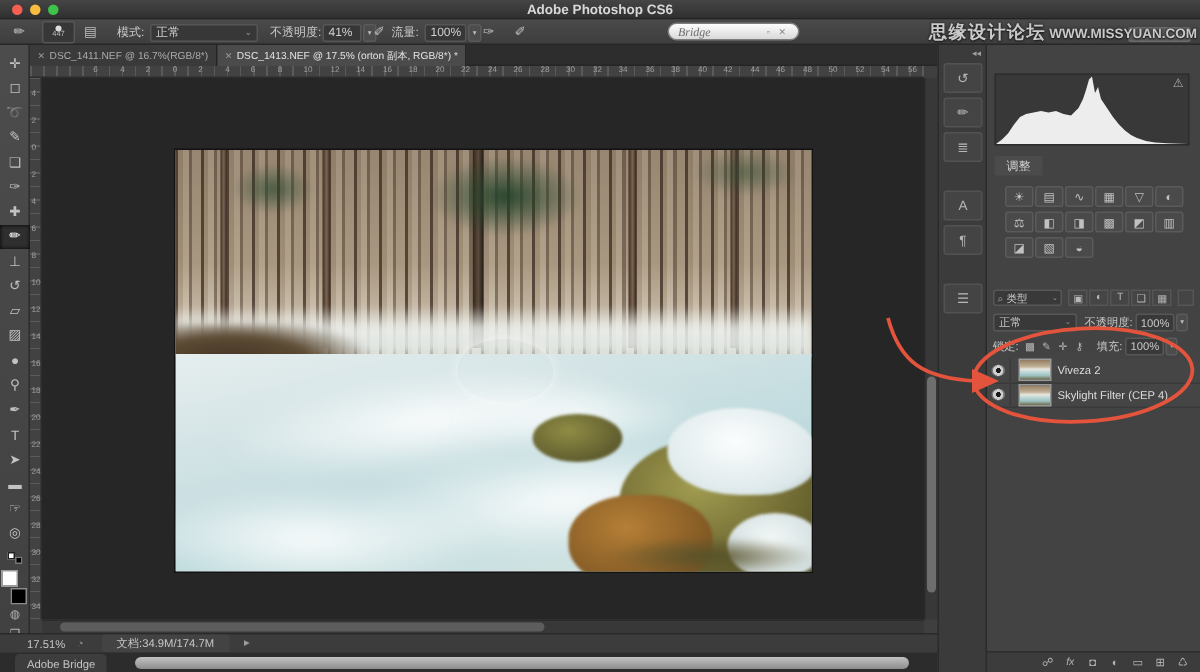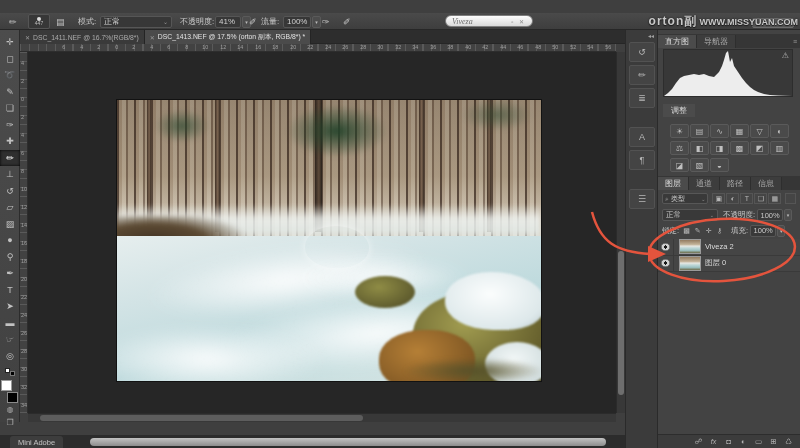--- a/index.html
+++ b/index.html
@@ -161,20 +161,26 @@
 
   
   .annot{position:absolute;left:543px;top:99px;width:195px;z-index:60;font-size:15.5px;font-weight:bold;line-height:26px;color:#e4543d;text-shadow:0 0 1px rgba(0,0,0,.3);}
   .annsvg{position:absolute;left:0;top:0;width:800px;height:448px;z-index:55;pointer-events:none;}
 </style>
 </head>
 <body>
 
 <div id="app">
 
+  <div class="titlebar">
+    <span class="tl red"></span>
+    <span class="tl yel"></span>
+    <span class="tl grn"></span>
+    <div class="apptitle">Adobe Photoshop CS6</div>
+  </div>
 
   <div class="optionsbar">
     <div class="ob" style="left:9px;">
         <span class="ob-icon">✏</span>
       </div>
     <div class="brushprev">
       <span class="dot"></span>
       <span class="sz">447</span>
     </div>
     <div class="ob" style="left:56px;">
@@ -210,26 +216,26 @@
         </div>
         <span class="spin">▾</span>
       </div>
     <div class="ob" style="left:322px;">
         <span class="ob-icon">✑</span>
       </div>
     <div class="ob" style="left:343px;">
         <span class="ob-icon">✐</span>
       </div>
     <div class="gsearch">
-      <span class="gtxt">Viveza</span>
+      <span class="gtxt">Bridge</span>
       <span class="gicons">▫ ✕</span>
     </div>
     <div class="wsdd">⌄</div>
     <div class="watermark">
-      <span class="w1">orton副</span>
+      <span class="w1">思缘设计论坛</span>
       <span class="w2">WWW.MISSYUAN.COM</span>
     </div>
   </div>
 
   <div class="toolbar">
     <div id="toolbar-tools">
         <div class="tool">✛</div>
         <div class="tool">◻</div>
         <div class="tool">➰</div>
         <div class="tool">✎</div>
@@ -363,44 +369,45 @@
       </div>
     </div>
   </div>
   <div class="vscroll">
       <div class="vthumb"></div>
     </div>
   <div class="hscroll">
       <div class="hthumb"></div>
     </div>
 
+  <div class="statusbar">
+    <span class="zoomv">17.51%</span>
+    <span class="sicon">◔</span>
+    <span class="docv">文档:34.9M/174.7M</span>
+    <span class="sarrow">▶</span>
+  </div>
   <div class="minibridge">
-    <div class="mbtab">Mini Adobe</div>
+    <div class="mbtab">Adobe Bridge</div>
     <div class="mbstrip"></div>
   </div>
 
   <div class="pstrip">
     <div class="pcollapse">◂◂</div>
     <div class="stripicons" id="strip-icons">
         <div class="strip-ic">↺</div>
         <div class="strip-ic">✏</div>
         <div class="strip-ic">≣</div>
         <div class="strip-ic g1">A</div>
         <div class="strip-ic">¶</div>
         <div class="strip-ic g1">☰</div>
       </div>
   </div>
 
   <div class="rightcol">
 
-    <div class="ptabs" style="top:4px;">
-      <div class="ptab on">直方图</div>
-      <div class="ptab">导航器</div>
-      <span class="pmenu">≡</span>
-    </div>
     <div class="histwell">
       <svg width="128" height="46" viewBox="0 0 128 46">
         <polygon fill="#ededed" points="0,46 4,43 8,39 12,33 16,28 20,26 25,25 30,24 35,25 40,24 45,26 50,27 55,22 58,16 60,10 62,3 64,1 66,12 68,8 70,16 74,22 78,28 82,33 86,37 90,40 94,42 100,44 106,45 114,45.5 128,46"></polygon>
       </svg>
       <span class="warn">⚠</span>
     </div>
 
     <div class="adjtab">调整</div>
     <div class="adjgrid" id="adj-grid">
         <div class="adj-ic">☀</div>
@@ -413,26 +420,20 @@
         <div class="adj-ic">◧</div>
         <div class="adj-ic">◨</div>
         <div class="adj-ic">▩</div>
         <div class="adj-ic">◩</div>
         <div class="adj-ic">▥</div>
         <div class="adj-ic">◪</div>
         <div class="adj-ic">▧</div>
         <div class="adj-ic">◒</div>
       </div>
 
-    <div class="ptabs ltabs">
-      <div class="ptab on">图层</div>
-      <div class="ptab">通道</div>
-      <div class="ptab">路径</div>
-      <div class="ptab">信息</div>
-    </div>
 
     <div class="lfilter">
       <div class="lf-dd">
         <span class="mag">⌕</span>
         <span>类型</span>
         <span class="chev">⌄</span>
       </div>
       <div class="lficons" id="filter-icons">
           <div class="lf-ic">▣</div>
           <div class="lf-ic">◐</div>
@@ -476,21 +477,21 @@
             <div class="eye"></div>
           </div>
           <div class="lthumb"></div>
           <div class="lname">Viveza 2</div>
         </div>
         <div class="lrow">
           <div class="eyec">
             <div class="eye"></div>
           </div>
           <div class="lthumb"></div>
-          <div class="lname">图层 0</div>
+          <div class="lname">Skylight Filter (CEP 4)</div>
         </div>
       </div>
 
     <div class="lbottom" id="bottom-icons">
         <div class="lb-ic">☍</div>
         <div class="lb-ic fx">fx</div>
         <div class="lb-ic">◘</div>
         <div class="lb-ic">◐</div>
         <div class="lb-ic">▭</div>
         <div class="lb-ic">⊞</div>

